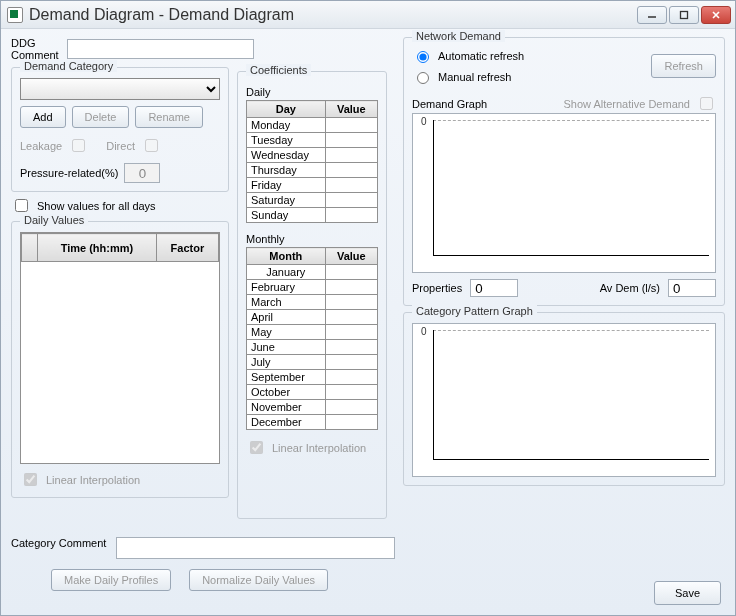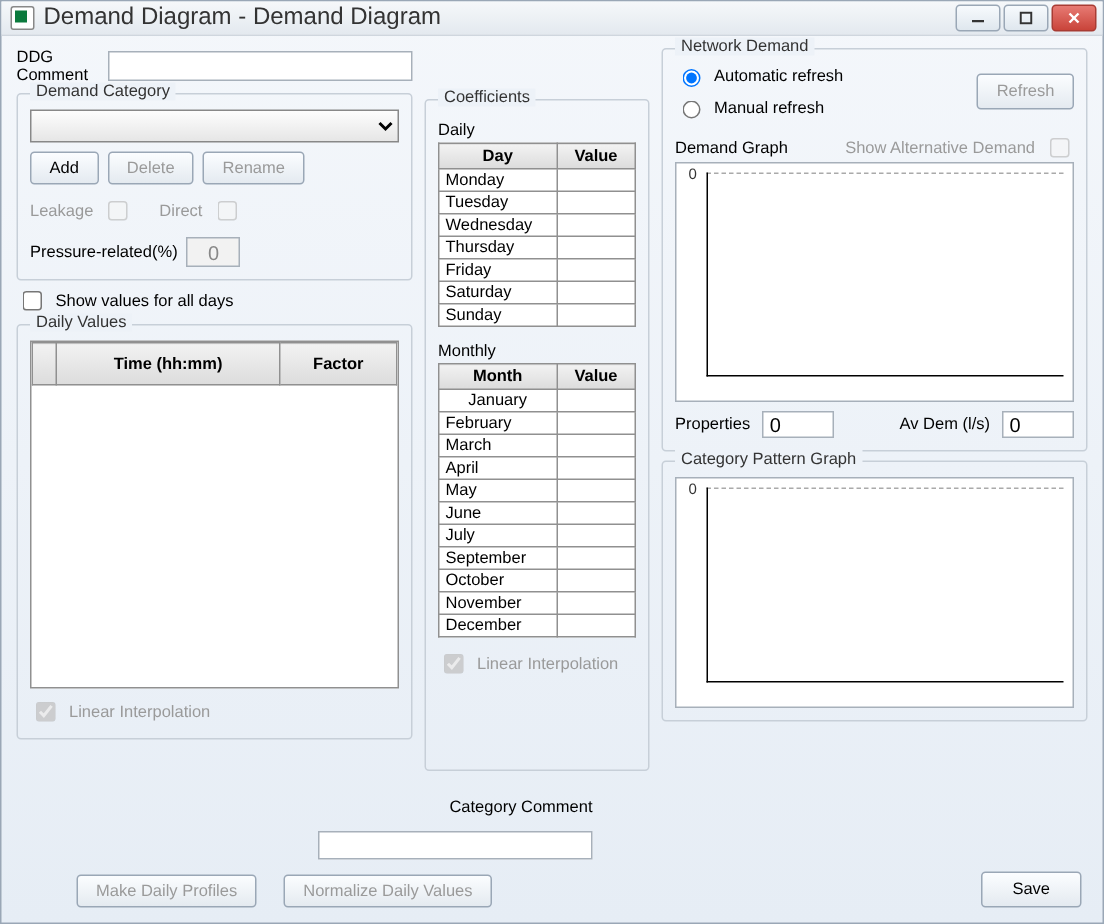--- a/index.html
+++ b/index.html
@@ -51,21 +51,21 @@
     font-size: 10px; cursor: pointer;
   }
   .winbtn.close { background: linear-gradient(#e77a73, #c9443a); color:#fff; border-color:#a83c34;}
   .winbtn svg { width:10px; height:10px; }
   .client {
     flex: 1;
     padding: 8px 10px 10px 10px;
     display: flex;
     gap: 8px;
   }
-  .col-left { width: 264px; }
+  .col-left { width: 218px; }
   .col-mid { width: 150px; }
   .col-right { flex: 1; }
   label.lbl { display:inline-block; }
   .row { display:flex; align-items:center; gap:6px; }
   .ddg-row { display:flex; align-items:center; gap:8px; margin:0 0 6px 0; }
   .text-input {
     height: 20px; border:1px solid #a7b0ba; background:#fff; padding:0 4px;
   }
   .group {
     border: 1px solid #c7cfd8;
@@ -140,21 +140,21 @@
   .graph-box.small { height:154px; }
   .graph-axis-v { position:absolute; left:20px; top:6px; bottom:16px; width:1px; background:#000;}
   .graph-axis-h { position:absolute; left:20px; right:6px; bottom:16px; height:1px; background:#000;}
   .graph-tick { position:absolute; left:8px; top:2px; font-size:10px; color:#333;}
   .dashed-top { position:absolute; left:20px; right:6px; top:6px; height:0; border-top:1px dashed #aaa;}
   .radio { width:12px; height:12px; }
   .props-row { display:flex; align-items:center; gap:8px; margin-top:6px;}
   .props-row input { width:48px; height:18px; border:1px solid #a7b0ba; background:#fff; padding:0 4px;}
   .bottom-right { position:absolute; right:14px; bottom:10px; }
   .left-bottom { margin-top:10px;}
-  .cat-comment-row { display:flex; align-items:flex-end; gap:10px; margin-top:8px;flex-direction:column; }
+  .cat-comment-row { display:flex; align-items:flex-start; gap:10px; margin-top:8px; }
   .cat-comment-row input { flex:1; height:22px; border:1px solid #a7b0ba; background:#fff;}
   .profiles-row { display:flex; gap:18px; margin-top:10px; justify-content:flex-start; padding-left:40px;}
 </style>
 </head>
 <body>
 
 <div class="window">
   <div class="titlebar">
     <div class="app-icon"></div>
     <div class="title">Demand Diagram - Demand Diagram</div>

